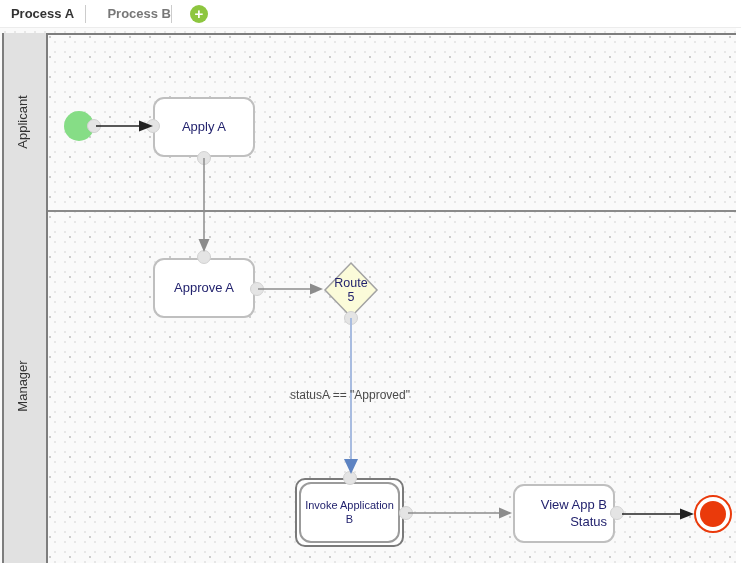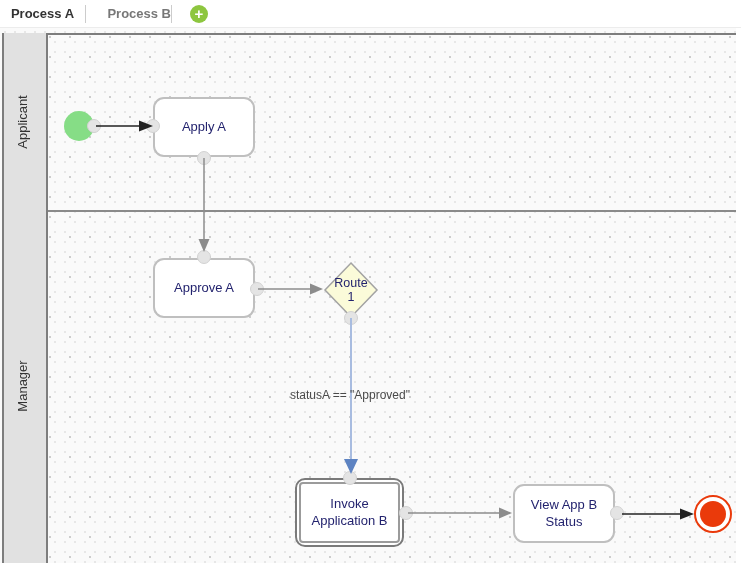--- a/index.html
+++ b/index.html
@@ -45,30 +45,30 @@
   .lane-label.applicant{top:112px;}
   .lane-label.manager{top:376px;}
   
   .task{
     position:absolute;background:#fff;border:2px solid #bfbfbf;border-radius:11px;
     display:flex;align-items:center;justify-content:center;text-align:center;
     font-size:13px;color:#23236e;box-sizing:border-box;z-index:2;line-height:1.25;
   }
   .task-apply{left:153px;top:97px;width:102px;height:60px;}
   .task-approve{left:153px;top:258px;width:102px;height:60px;}
-  .task-view{left:513px;top:484px;width:102px;height:59px;padding:0 6px;}
+  .task-view{left:513px;top:484px;width:102px;height:59px;padding:0 6px;text-align:right;}
   .subprocess{
     position:absolute;left:295px;top:478px;width:109px;height:69px;
     background:#fff;border:2px solid #7a7a7a;border-radius:10px;box-sizing:border-box;z-index:2;
   }
   .subprocess-inner{
     position:absolute;top:2px;left:2px;right:2px;bottom:2px;
-    border:2px solid #9b9b9b;border-radius:4px;
+    border:2px solid #9b9b9b;border-radius:12px;
     display:flex;align-items:center;justify-content:center;text-align:center;
-    font-size:13px;color:#23236e;line-height:1.25;padding:10px 3px;
+    font-size:11px;color:#23236e;line-height:1.25;padding:10px 3px;
   }
   .gateway-label{
     position:absolute;left:331px;top:276px;width:40px;text-align:center;
     font-size:12.5px;color:#23236e;line-height:1.15;z-index:4;
   }
   .flow-label{
     position:absolute;left:350px;top:388px;transform:translateX(-50%);
     font-size:12px;color:#4a4a4a;white-space:nowrap;z-index:4;
   }
   .connector-layer{position:absolute;top:0;left:0;z-index:3;pointer-events:none;}
@@ -149,16 +149,16 @@
     </g>
   </svg>
 
   <div class="task task-approve">Approve A</div>
   <div class="task task-apply">Apply A</div>
   <div class="subprocess">
     <div class="subprocess-inner">Invoke Application B</div>
   </div>
   <div class="task task-view">View App B Status</div>
 
-  <div class="gateway-label">Route 1</div>
+  <div class="gateway-label">Route 5</div>
   <div class="flow-label">statusA == "Approved"</div>
 
 </div>
 
 </body></html>

